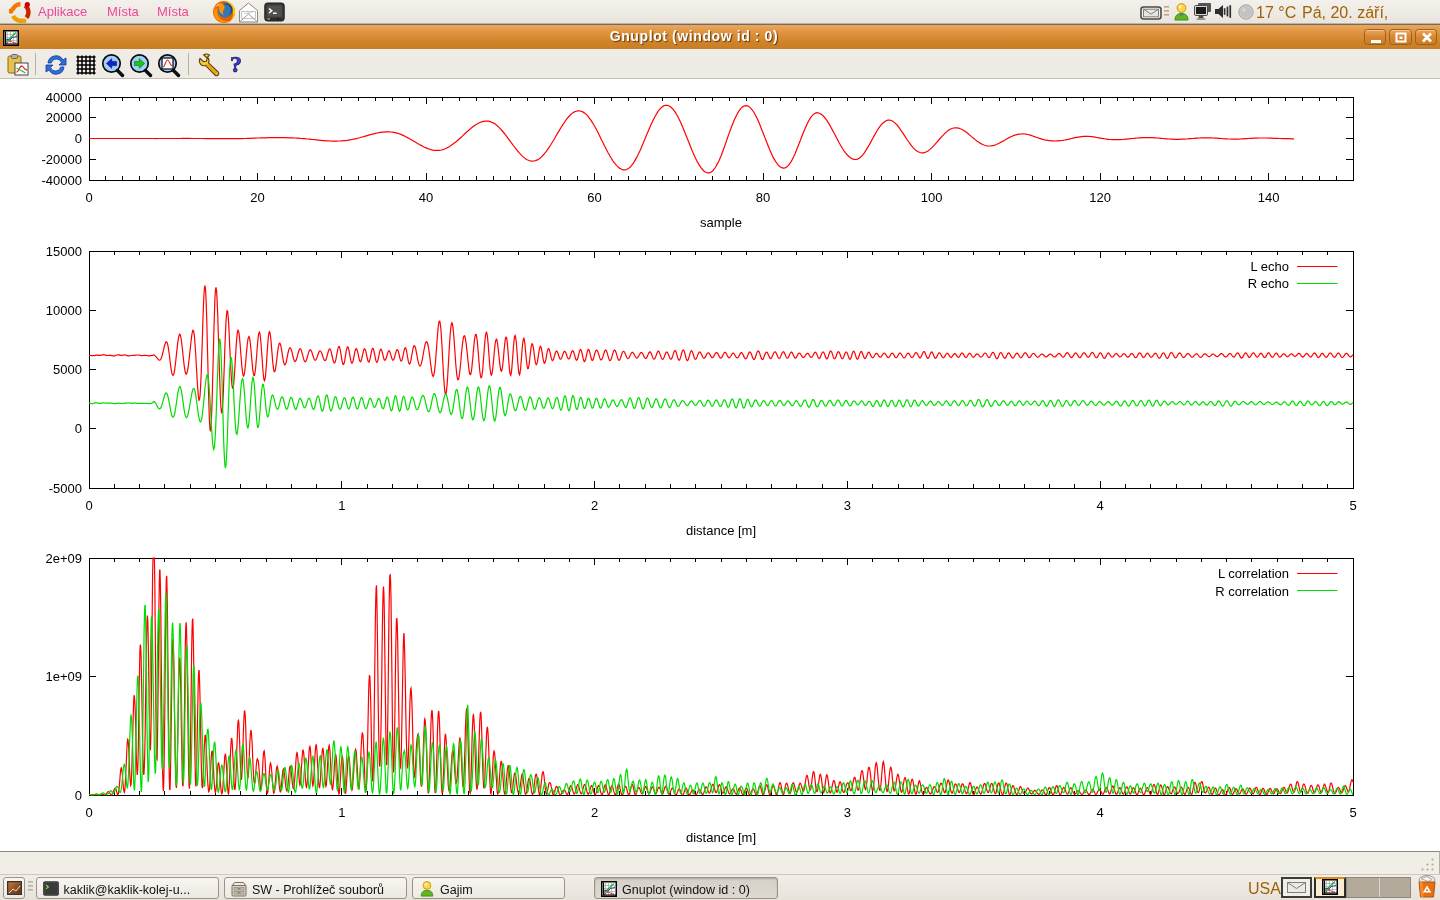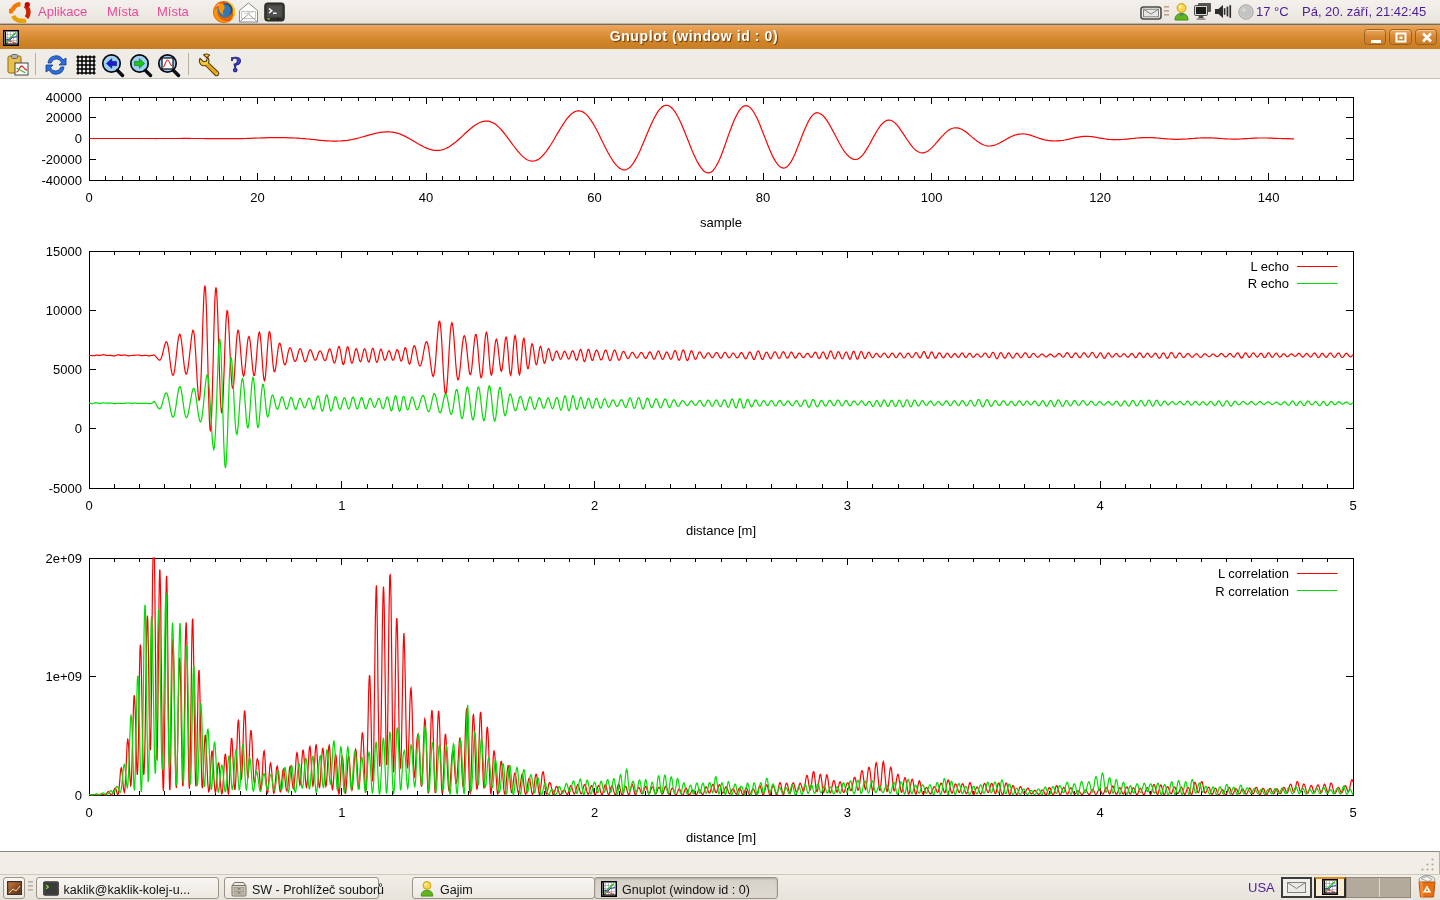--- a/index.html
+++ b/index.html
@@ -10,21 +10,21 @@
 #titletext{position:absolute;left:0;top:24px;width:1388px;height:25px;line-height:25px;text-align:center;font-size:14px;font-weight:bold;letter-spacing:.6px;color:#fff;text-shadow:1px 1px 1px rgba(80,40,0,.85)}
 .winbtn{position:absolute;top:28.5px;width:22.5px;height:16.5px;border:1px solid #99601c;border-radius:3.5px;background:linear-gradient(#eaa458,#d68430 55%,#c97d27);box-shadow:inset 0 1px 0 rgba(255,255,255,.4)}
 #toolbar{position:absolute;left:0;top:49px;width:1440px;height:30px;background:#efece6;border-bottom:1px solid #c6c0b4}
 .tsep{position:absolute;top:53px;width:1px;height:22px;background:#b8b2a6}
 #canvas{position:absolute;left:0;top:79px;width:1440px;height:772px;background:#fff}
 #statusbar{position:absolute;left:0;top:851px;width:1440px;height:23px;background:#f1eee8;border-top:1px solid #8f897d;border-right:1px solid #b5b0a5;box-sizing:border-box}
 #botpanel{position:absolute;left:0;top:874px;width:1440px;height:26px;background:linear-gradient(#f1eee8,#e7e3db);border-top:1px solid #cfc9bd}
 .task{position:absolute;top:877px;height:21.5px;border:1px solid #9a9488;border-radius:3px;background:linear-gradient(#f8f6f2,#ece8e1);font-size:12.5px;color:#111;line-height:20px}
 .task .tx{position:absolute;left:27px;top:2px;white-space:nowrap;overflow:hidden}
 .trayico{position:absolute}
-.txt{position:absolute;font-size:13px;color:#4c1d95}
+.txt{position:absolute;font-size:16px;color:#a16207}
 </style></head>
 <body>
 
 <div id="toppanel"></div>
 <svg class="abs" style="left:9px;top:1px" width="23" height="22" viewBox="0 0 23 22">
  <g fill="none">
   <path d="M11.5 3.2 A8.3 8.3 0 0 0 3.4 9.6" stroke="#f57900" stroke-width="4.4"></path>
   <path d="M4.1 14.8 A8.3 8.3 0 0 0 14.1 19.4" stroke="#e8a200" stroke-width="4.4"></path>
   <path d="M17.5 16.6 A8.3 8.3 0 0 0 16.1 4.6" stroke="#cc2200" stroke-width="4.4"></path>
  </g>
@@ -459,32 +459,32 @@
     </g>
 </svg>
 <div class="task" style="left:35.5px;width:183px">
  <svg style="position:absolute;left:6px;top:2.5px" width="16" height="15" viewBox="0 0 21 19">
   <rect x=".5" y=".5" width="20" height="18" rx="2" fill="#4d4d4d" stroke="#2c2c2c"></rect>
   <rect x="2" y="2" width="17" height="15" rx="1" fill="#3a3a3a"></rect>
   <path d="M4 5l3 2.5L4 10" stroke="#8ae234" stroke-width="1.6" fill="none"></path>
  </svg>
  <span class="tx">kaklik@kaklik-kolej-u...</span>
 </div>
-<div class="task" style="left:224px;width:155px">
+<div class="task" style="left:224px;width:183px">
  <svg style="position:absolute;left:6px;top:2.5px" width="16" height="16" viewBox="0 0 16 16">
   <rect x="1" y="4" width="14" height="11" rx="1" fill="#d9d4c8" stroke="#777162"></rect>
   <path d="M1.5 4.5l2-3h9l2 3z" fill="#efece4" stroke="#777162"></path>
   <rect x="3" y="6.5" width="10" height="2.6" fill="#c2bcae" stroke="#8a8476" stroke-width=".6"></rect>
   <rect x="3" y="10.5" width="10" height="2.6" fill="#c2bcae" stroke="#8a8476" stroke-width=".6"></rect>
   <rect x="6.5" y="7.3" width="3" height="1" fill="#6f695c"></rect>
   <rect x="6.5" y="11.3" width="3" height="1" fill="#6f695c"></rect>
  </svg>
  <span class="tx">SW - Prohlížeč souborů</span>
 </div>
-<div class="task" style="left:412px;width:183px">
+<div class="task" style="left:412px;width:153px">
  <svg style="position:absolute;left:6px;top:2.5px" width="16" height="16" viewBox="0 0 17 18">
   <circle cx="8.5" cy="5" r="4.4" fill="#ffd34e" stroke="#c79b00"></circle>
   <circle cx="7.3" cy="3.8" r="1.6" fill="#fff2b0"></circle>
   <path d="M2 17c0-4 2-6.5 6.5-6.5S15 13 15 17z" fill="#61b521" stroke="#3f8c10"></path>
  </svg>
  <span class="tx">Gajim</span>
 </div>
 <div class="task" style="left:594px;width:184px;background:linear-gradient(#d6d1c8,#dedad1);box-shadow:inset 0 1px 2px rgba(0,0,0,.2)">
  <svg style="position:absolute;left:6px;top:2.5px" width="16" height="16" viewBox="0 0 16 16">
   <rect x="0" y="0" width="16" height="16" fill="#000"></rect>

